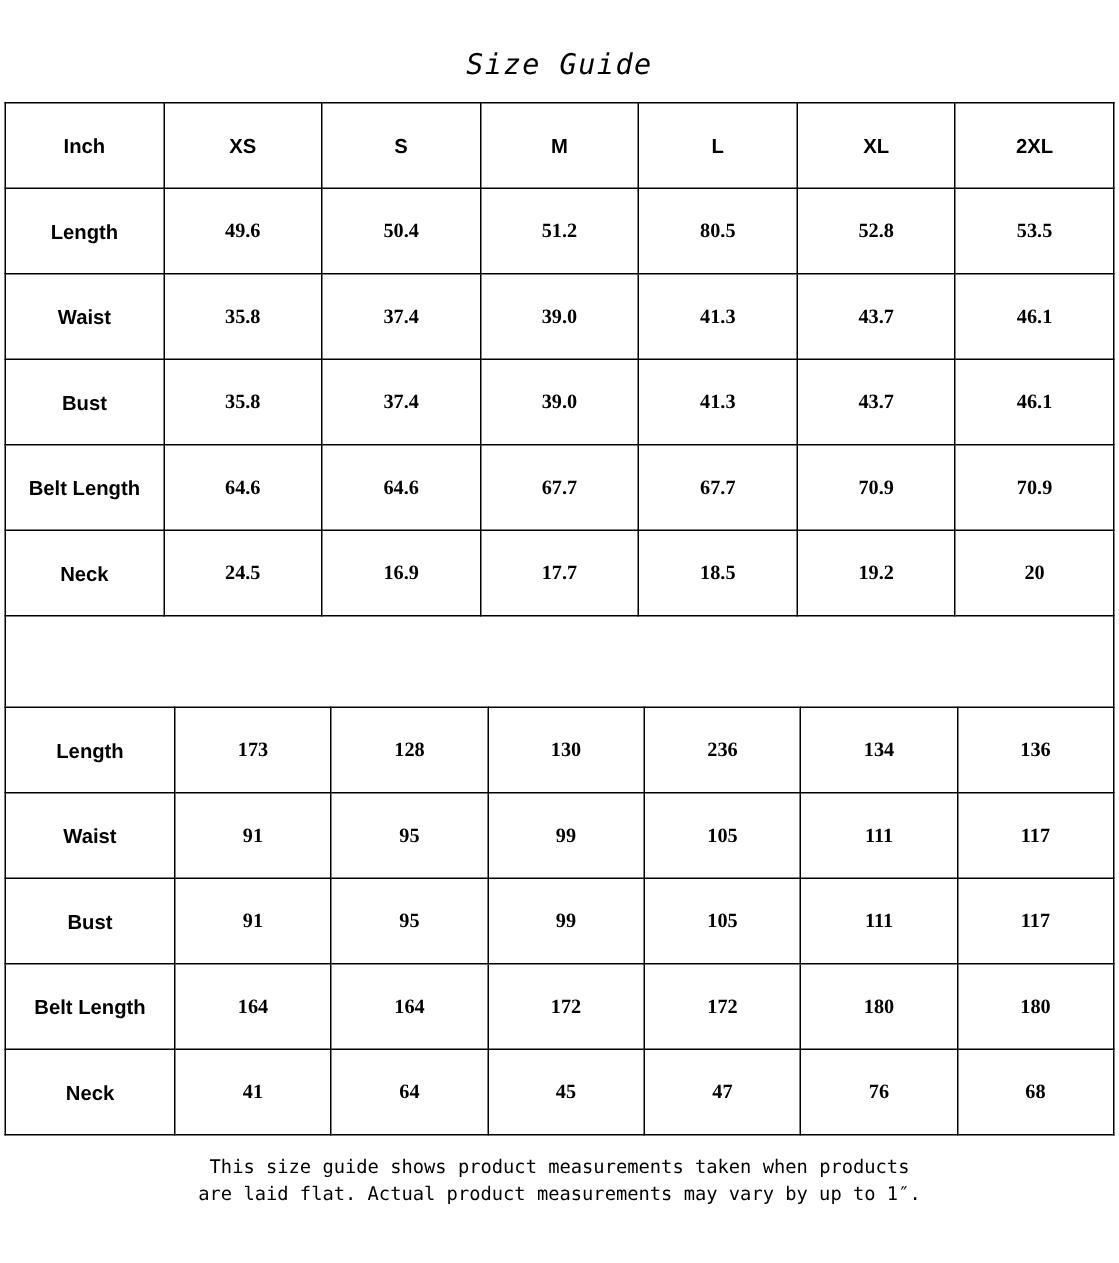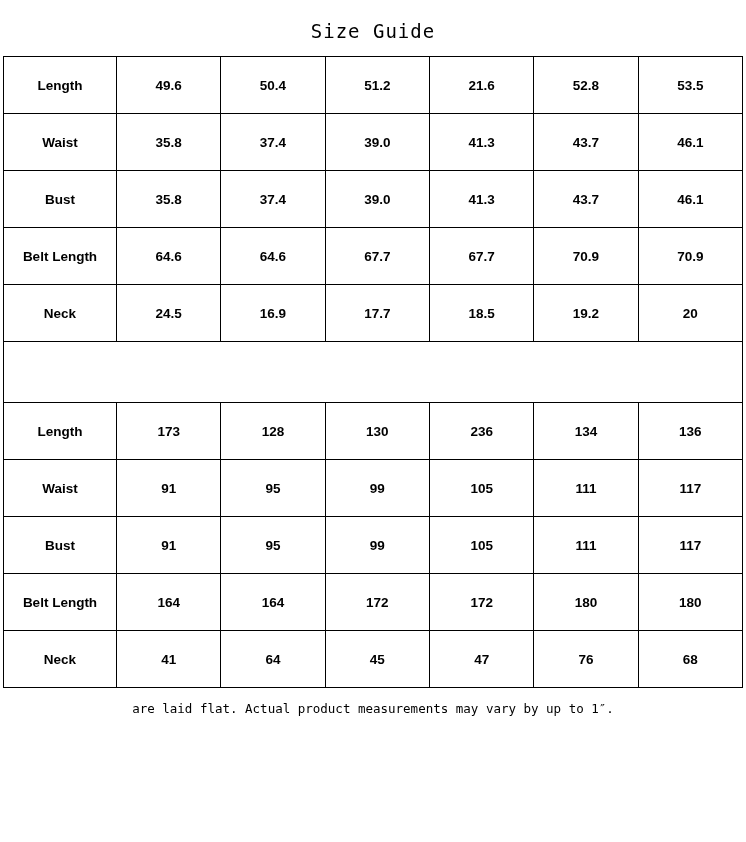--- a/index.html
+++ b/index.html
@@ -18,23 +18,24 @@
     width: 746px;
     height: 842px;
     position: relative;
     box-sizing: border-box;
   }
   .title {
     font-family: "DejaVu Sans Mono", monospace;
     font-size: 19px;
     letter-spacing: 1px;
     text-align: center;
-    padding-top: 20px;
+    padding-top: 32px;
     padding-bottom: 14px;
     color: #000;
+    font-style: italic;
   }
   table.size-table {
     border-collapse: collapse;
     width: 740px;
     margin: 0 auto;
     table-layout: fixed;
   }
   table.size-table td,
   table.size-table th {
     border: 1px solid #000000;
@@ -50,20 +51,21 @@
     font-size: 13.5px;
     width: 112px;
   }
   table.size-table td.head-cell {
     font-weight: bold;
     font-size: 13.5px;
   }
   table.size-table td.value-cell {
     font-weight: bold;
     font-size: 13.5px;
+    font-family: Liberation Serif, serif;
   }
   .spacer-block {
     height: 60px;
     width: 740px;
     margin: 0 auto;
     border-left: 1px solid #000;
     border-right: 1px solid #000;
     box-sizing: border-box;
   }
   .footnote {
@@ -83,25 +85,34 @@
 </head>
 <body>
 
 <div class="page">
 
   <div class="title">Size Guide</div>
 
   <table class="size-table">
     <tbody>
       <tr>
+        <td class="head-cell">Inch</td>
+        <td class="head-cell">XS</td>
+        <td class="head-cell">S</td>
+        <td class="head-cell">M</td>
+        <td class="head-cell">L</td>
+        <td class="head-cell">XL</td>
+        <td class="head-cell">2XL</td>
+      </tr>
+      <tr>
         <td class="label-cell">Length</td>
         <td class="value-cell">49.6</td>
         <td class="value-cell">50.4</td>
         <td class="value-cell">51.2</td>
-        <td class="value-cell">21.6</td>
+        <td class="value-cell">80.5</td>
         <td class="value-cell">52.8</td>
         <td class="value-cell">53.5</td>
       </tr>
       <tr>
         <td class="label-cell">Waist</td>
         <td class="value-cell">35.8</td>
         <td class="value-cell">37.4</td>
         <td class="value-cell">39.0</td>
         <td class="value-cell">41.3</td>
         <td class="value-cell">43.7</td>
@@ -183,16 +194,17 @@
         <td class="value-cell">64</td>
         <td class="value-cell">45</td>
         <td class="value-cell">47</td>
         <td class="value-cell">76</td>
         <td class="value-cell">68</td>
       </tr>
     </tbody>
   </table>
 
   <div class="footnote">
+    <div>This size guide shows product measurements taken when products</div>
     <div>are laid flat. Actual product measurements may vary by up to 1″.</div>
   </div>
 
 </div>
 
 </body></html>

